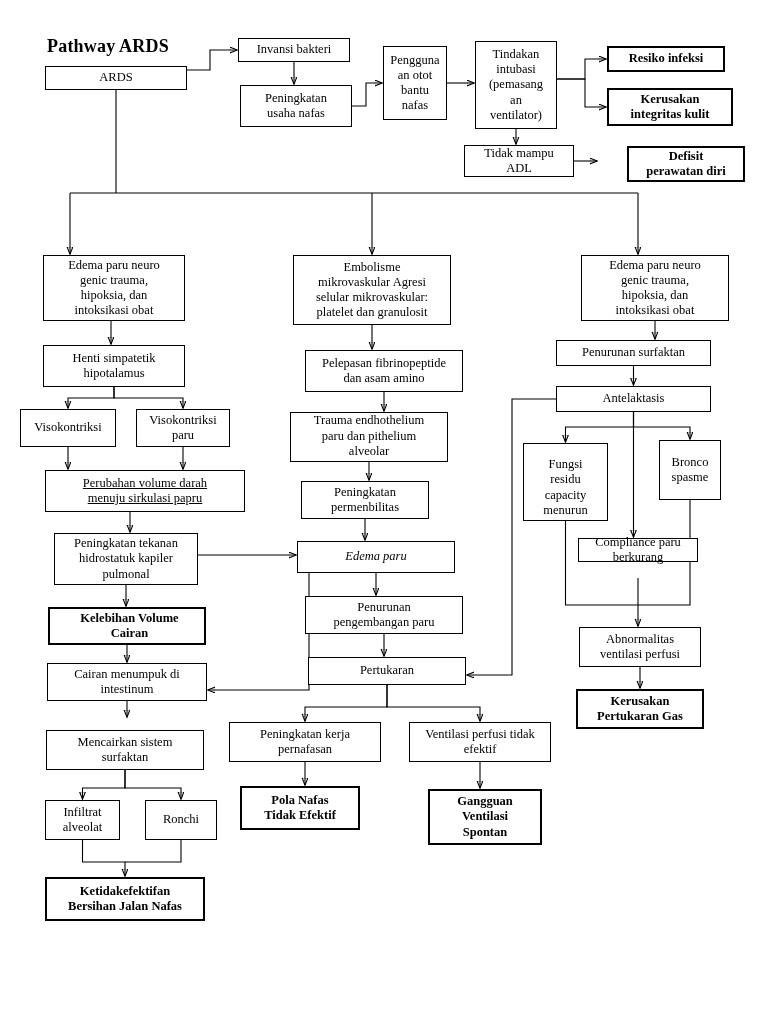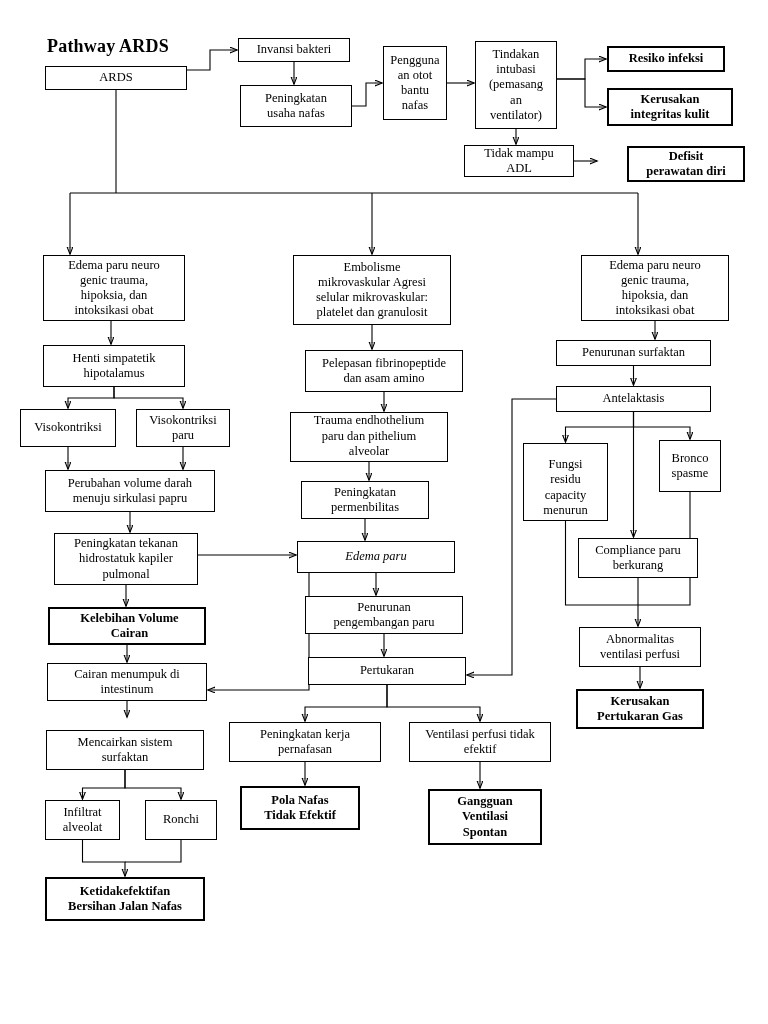--- a/index.html
+++ b/index.html
@@ -120,21 +120,21 @@
       </div>
       <div class="box" style="left: 43px; top: 345px; width: 142px; height: 42px;">
         <span>Henti simpatetik<br>hipotalamus</span>
       </div>
       <div class="box" style="left: 20px; top: 409px; width: 96px; height: 38px;">
         <span>Visokontriksi</span>
       </div>
       <div class="box" style="left: 136px; top: 409px; width: 94px; height: 38px;">
         <span>Visokontriksi<br>paru</span>
       </div>
-      <div class="box" style="left: 45px; top: 470px; width: 170px; height: 42px;">
+      <div class="box" style="left: 45px; top: 470px; width: 200px; height: 42px; text-decoration: underline;">
         <span>Perubahan volume darah<br>menuju sirkulasi papru</span>
       </div>
       <div class="box" style="left: 54px; top: 533px; width: 144px; height: 52px;">
         <span>Peningkatan tekanan<br>hidrostatuk kapiler<br>pulmonal</span>
       </div>
       <div class="box bold" style="left: 48px; top: 607px; width: 158px; height: 38px; padding-left: 9px;">
         <span>Kelebihan Volume<br>Cairan</span>
       </div>
       <div class="box" style="left: 47px; top: 663px; width: 160px; height: 38px;">
         <span>Cairan menumpuk di<br>intestinum</span>
@@ -189,24 +189,24 @@
       </div>
       <div class="box" style="left: 556px; top: 340px; width: 155px; height: 26px;">
         <span>Penurunan surfaktan</span>
       </div>
       <div class="box" style="left: 556px; top: 386px; width: 155px; height: 26px;">
         <span>Antelaktasis</span>
       </div>
       <div class="box" style="left: 523px; top: 443px; width: 85px; height: 78px; align-items: flex-end;">
         <span>Fungsi<br>residu<br>capacity<br>menurun</span>
       </div>
-      <div class="box" style="left: 659px; top: 440px; width: 62px; height: 52px;">
+      <div class="box" style="left: 659px; top: 440px; width: 62px; height: 60px;">
         <span>Bronco<br>spasme</span>
       </div>
-      <div class="box" style="left: 578px; top: 538px; width: 120px; height: 40px;">
+      <div class="box" style="left: 578px; top: 538px; width: 120px; height: 24px;">
         <span>Compliance paru<br>berkurang</span>
       </div>
       <div class="box" style="left: 579px; top: 627px; width: 122px; height: 40px;">
         <span>Abnormalitas<br>ventilasi perfusi</span>
       </div>
       <div class="box bold" style="left: 576px; top: 689px; width: 128px; height: 40px;">
         <span>Kerusakan<br>Pertukaran Gas</span>
       </div>
     </div>
 </div>

